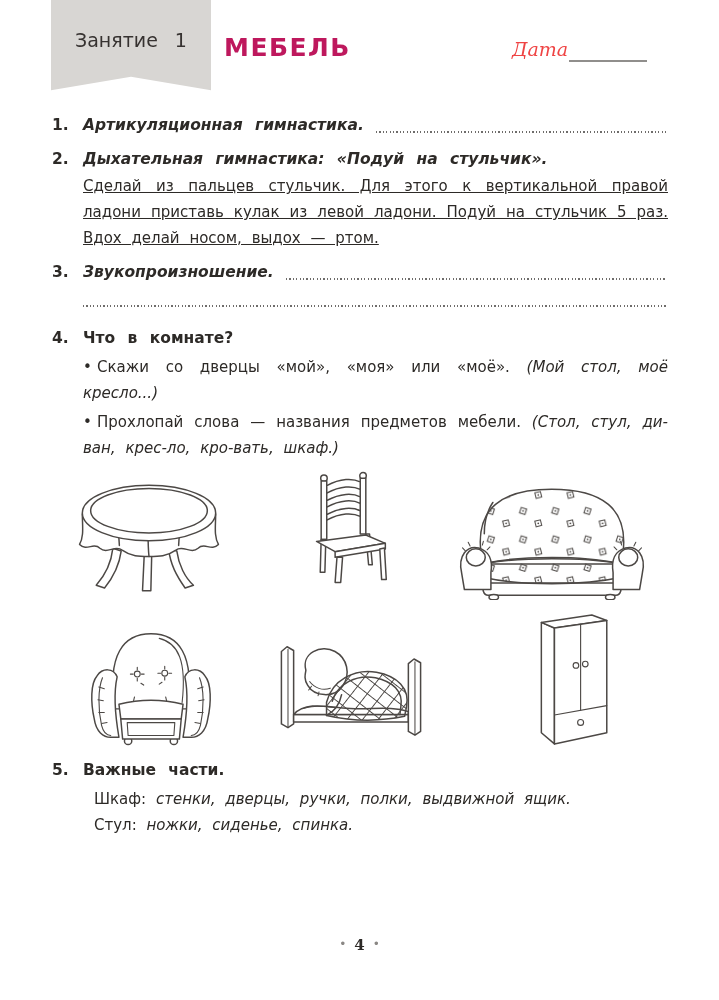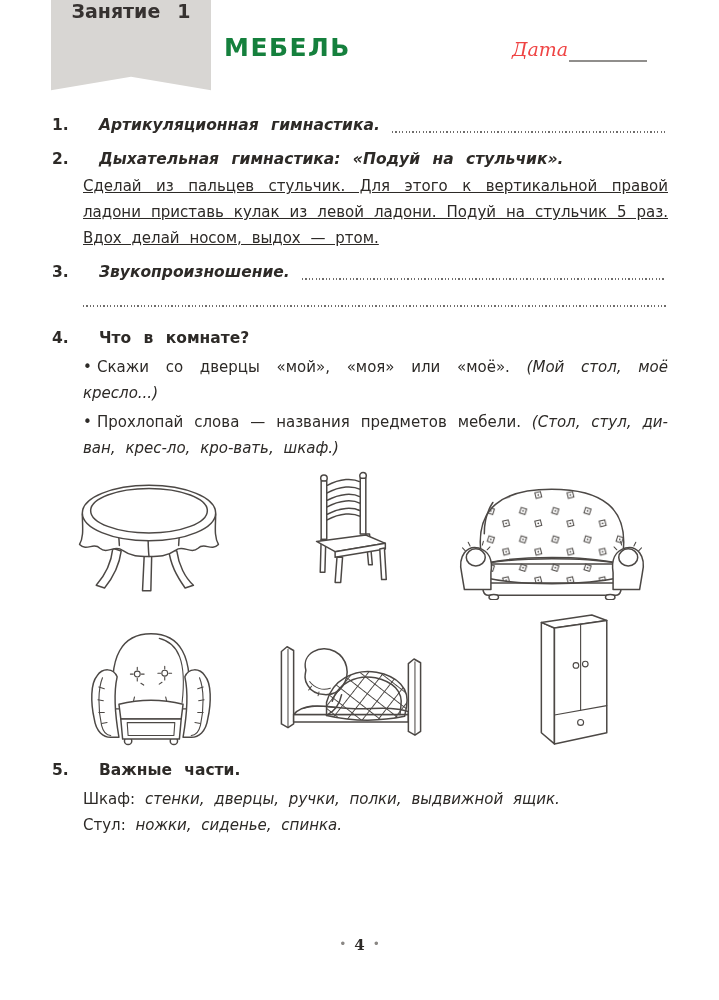--- a/index.html
+++ b/index.html
@@ -7,45 +7,45 @@
   .page {
     position:relative; width:719px; height:1000px; background:#fff;
     overflow:hidden; font-family:"DejaVu Sans","Liberation Sans",sans-serif;
     color:#2d2a27;
   }
   
   .banner {
     position:absolute; left:51px; top:0; width:160px; height:96px;
     background:#d8d6d3;
     clip-path:polygon(0 0,100% 0,100% 94%,50% 80%,0 94%);
-    display:flex; align-items:flex-start; justify-content:center; gap:17px;
-    padding-bottom:16px; font-weight:bold; font-size:19px; color:#363230;
+    display:flex; align-items:center; justify-content:center; gap:17px;
+    padding-bottom:16px; font-weight:normal; font-size:19px; color:#363230;
   }
-  .main-title { position:absolute; left:224px; top:33px; font-weight:bold; font-size:25px; letter-spacing:1.5px; color:#15803d; }
+  .main-title { position:absolute; left:224px; top:33px; font-weight:bold; font-size:25px; letter-spacing:1.5px; color:#be185d; }
   .date-label { position:absolute; left:512px; top:38px; font-family:"DejaVu Serif","Liberation Serif",serif; font-style:italic; font-size:19px; color:#ef4444; }
   .date-line { position:absolute; left:569px; top:60px; width:78px; height:2px; background:#908e8c; }
   
   .content { position:absolute; left:52px; top:112px; width:616px; font-size:15px; line-height:26px; word-spacing:5px; }
   .trow { display:flex; align-items:flex-end; }
   .tnum { flex:none; width:31px; font-weight:bold; font-size:15.5px; }
-  .ttitle { font-weight:bold; font-style:italic; font-size:15.5px; word-spacing:7px; white-space:nowrap;margin-left:16px; }
+  .ttitle { font-weight:bold; font-style:italic; font-size:15.5px; word-spacing:7px; white-space:nowrap; }
   .ttitle.upright { font-style:normal; }
   .dotfill { flex:1; height:2px; margin:0 2px 5px 12px;
     background-image:repeating-linear-gradient(90deg,#6e6c6a 0 1.2px,transparent 1.2px 3.4px); }
   .dotline-full { margin:20px 2px 0 31px; height:2px;
     background-image:repeating-linear-gradient(90deg,#6e6c6a 0 1.2px,transparent 1.2px 3.4px); }
   .tbody { margin-left:31px; text-align:justify;text-decoration:underline; }
   .bullet-p { margin:1px 0 3px 31px; text-align:justify; }
   .bul { display:inline-block; width:14px; }
   .it { font-style:italic; }
   .task { margin-bottom:8px; }
   .t2-title { margin-bottom:1px; }
   .t3 { margin-bottom:18px; }
   .t4-title { margin-bottom:3px; }
-  .part-line { margin-left:31px; }
+  .part-line { margin-left:42px; }
   
   .illustrations { position:relative; height:288px; margin-top:4px; }
   .illu { position:absolute; }
   .illu svg { display:block; width:100%; height:100%; }
   .il-table    { left:22px;  top:10px;  width:150px; height:118px; }
   .il-chair    { left:258px; top:0;     width:80px;  height:117px; }
   .il-sofa     { left:398px; top:6px;   width:204px; height:125px; }
   .il-armchair { left:34px;  top:146px; width:130px; height:131px; }
   .il-bed      { left:220px; top:158px; width:158px; height:111px; }
   .il-wardrobe { left:480px; top:138px; width:86px;  height:143px; }

